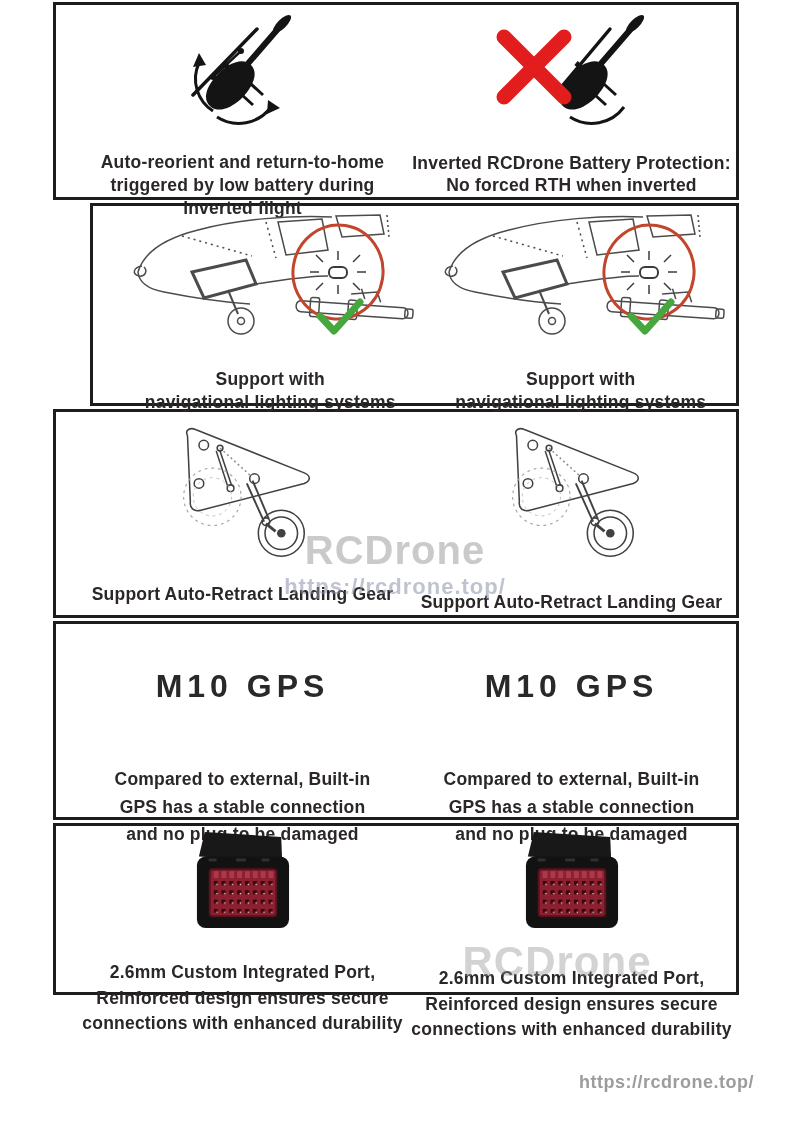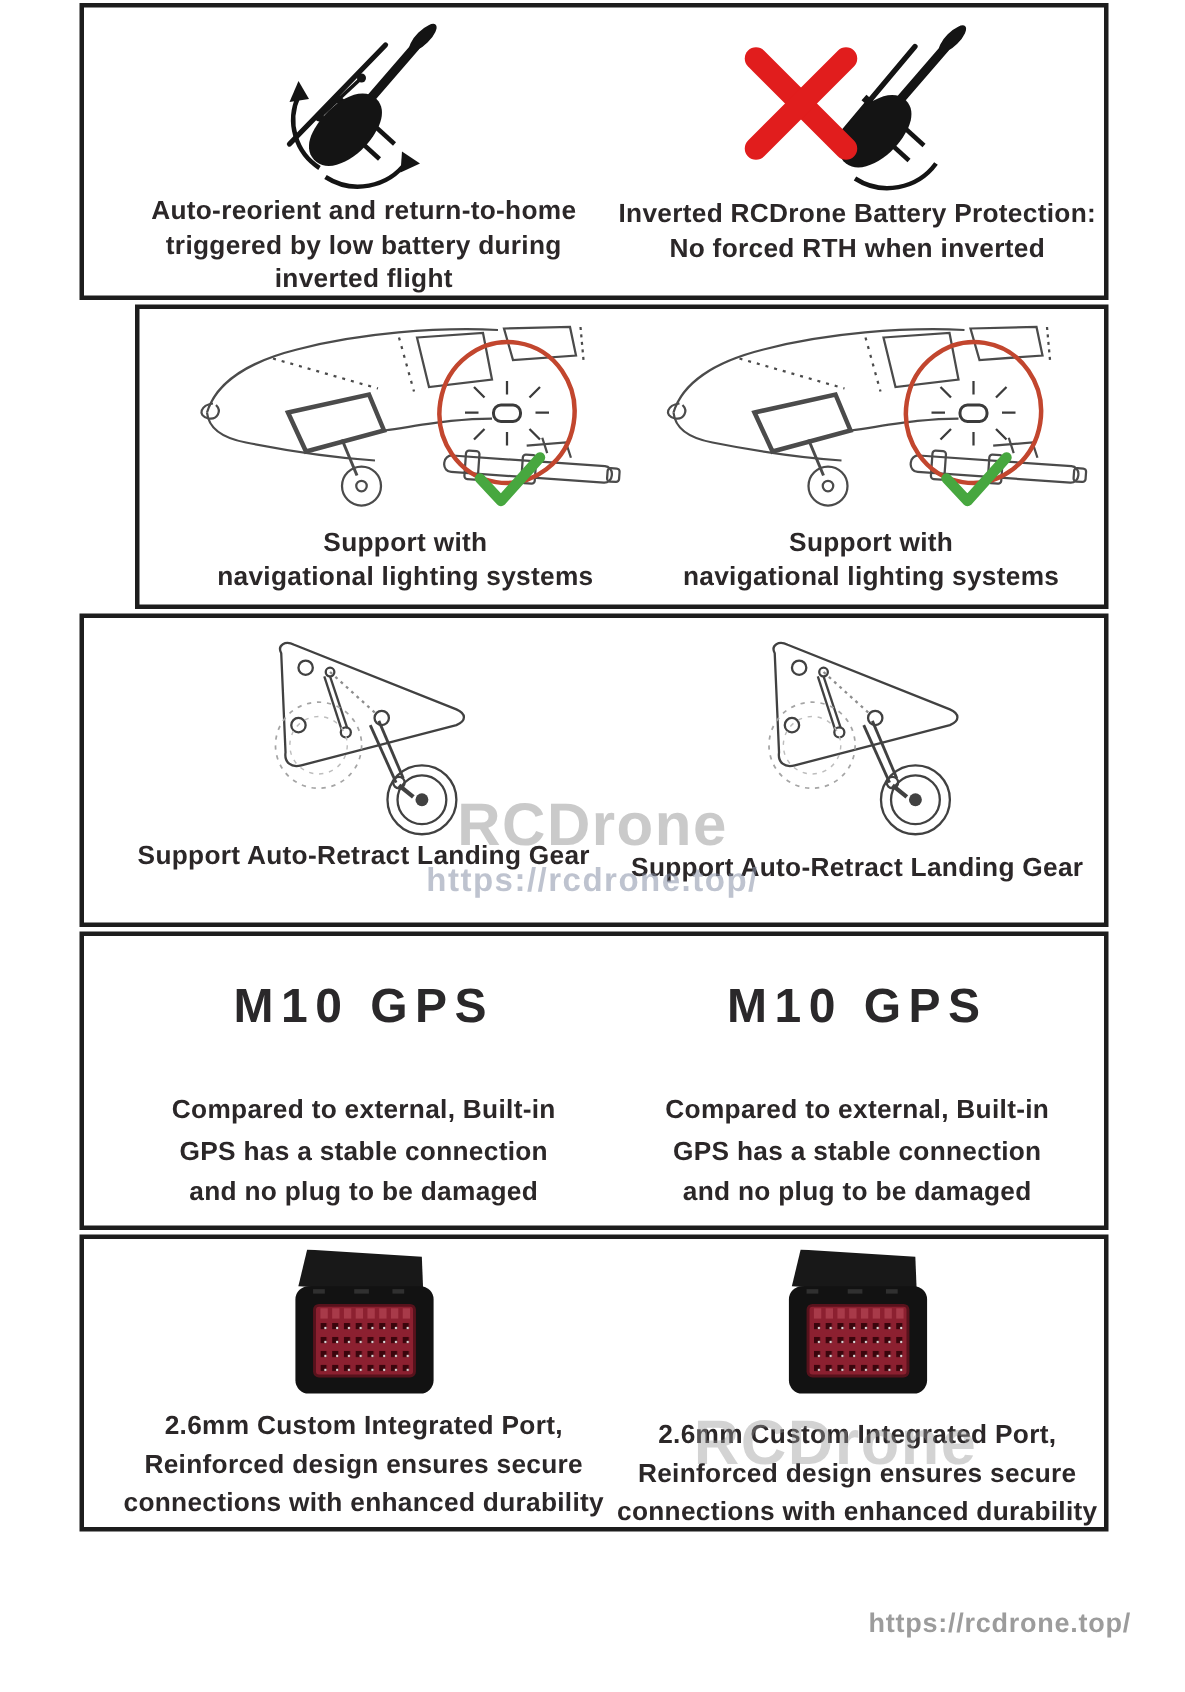--- a/index.html
+++ b/index.html
@@ -1,36 +1,36 @@
 <!DOCTYPE html>
 <html><head>
 <meta charset="utf-8">
 <style>
   html,body{margin:0;padding:0;background:#ffffff;}
   body{width:790px;height:1128px;position:relative;font-family:"Liberation Sans",sans-serif;color:#2b2728;overflow:hidden;}
   .page{position:absolute;inset:0;}
   .stack{position:absolute;left:53px;top:2px;width:686px;}
   .box{box-sizing:border-box;border:3px solid #1d1d1d;background:#fff;margin-bottom:3px;
        display:flex;padding-left:22px;}
-  .col{width:50%;display:flex;flex-direction:column;align-items:center;}
+  .col{width:50%;display:flex;flex-direction:column;align-items:center;gap:24px;}
   .art{display:flex;align-items:center;justify-content:center;}
   .cap{margin:0;text-align:center;white-space:pre-line;font-size:17.5px;font-weight:700;
        letter-spacing:.2px;line-height:1.3;color:#2b2728;}
   
   .s1{height:198px;}
   .s1 .art{height:124px;margin-top:2px;}
   .s2{height:203px;margin-left:37px;}
   .s2 .art{height:140px;margin-top:4px;}
   .s3{height:209px;}
   .s3 .art{height:134px;margin-top:14px;}
   .s3 .cap{line-height:1.2;}
   .s4{height:199px;}
-  .gps-title{margin:0;padding-top:28px;font-size:32px;letter-spacing:5px;font-weight:700;color:#2a282a;text-align:center;}
+  .gps-title{margin:0;padding-top:44px;font-size:32px;letter-spacing:5px;font-weight:700;color:#2a282a;text-align:center;}
   .gps-body{margin-top:37px;line-height:1.58;}
-  .s5{height:198px;}
+  .s5{height:172px;}
   .s5 .art{height:100px;margin-top:6px;}
   .s5 .cap{line-height:1.47;margin-top:6px;}
   .drop8{margin-top:8px;}
   .drop6{transform:translateY(6px);}
   
   .wm{position:absolute;pointer-events:none;font-weight:700;}
   .wm-brand-mid{left:0;width:790px;text-align:center;top:528px;font-size:40px;color:rgba(158,158,158,.55);letter-spacing:1px;}
   .wm-url-mid{left:0;width:790px;text-align:center;top:574px;font-size:22px;color:rgba(136,146,168,.55);letter-spacing:1px;}
   .wm-brand-right{left:392px;width:330px;text-align:center;top:938px;font-size:42px;color:rgba(150,150,150,.42);letter-spacing:1px;}
   .footer-url{position:absolute;top:1072px;right:36px;font-size:18px;font-weight:700;color:#9c9c9c;letter-spacing:.5px;cursor:pointer;}

